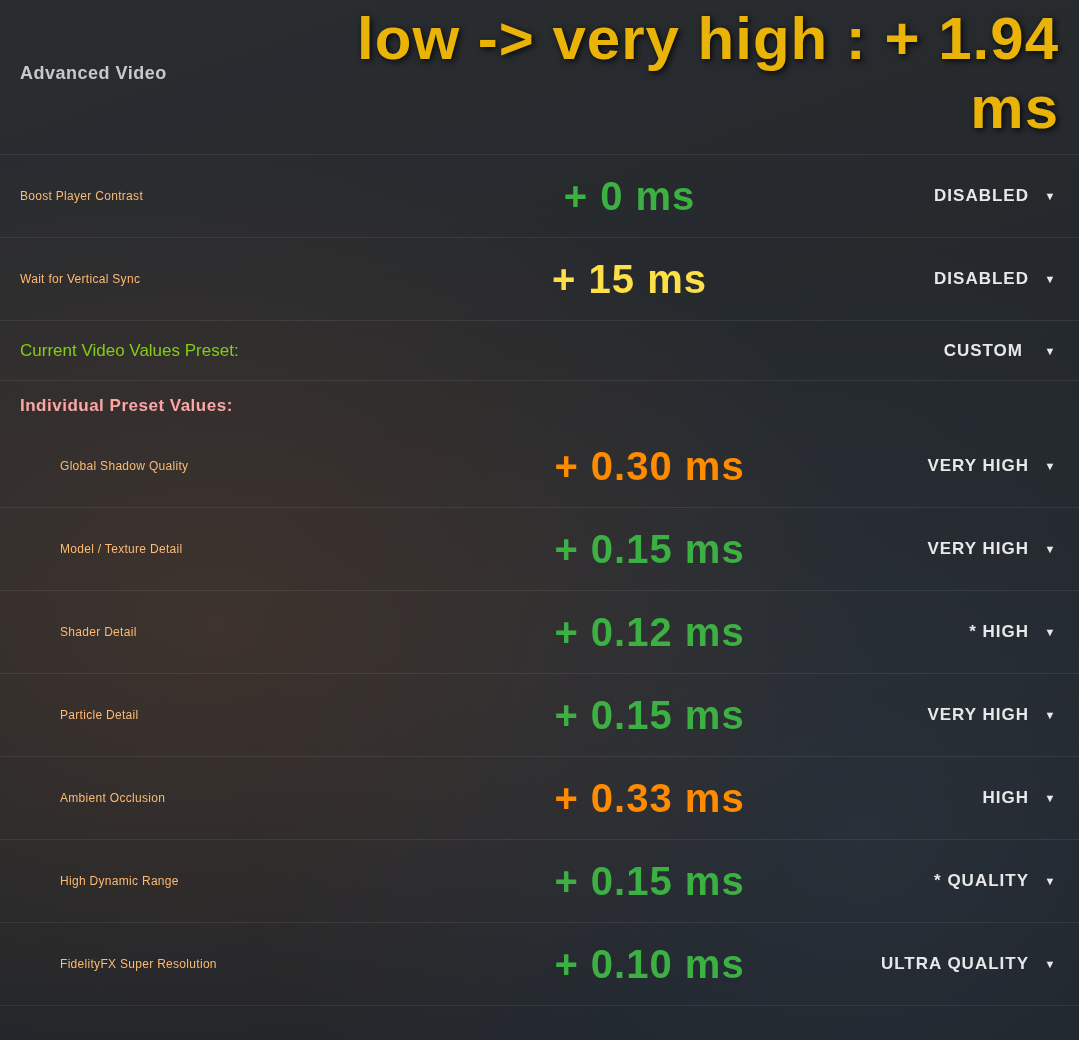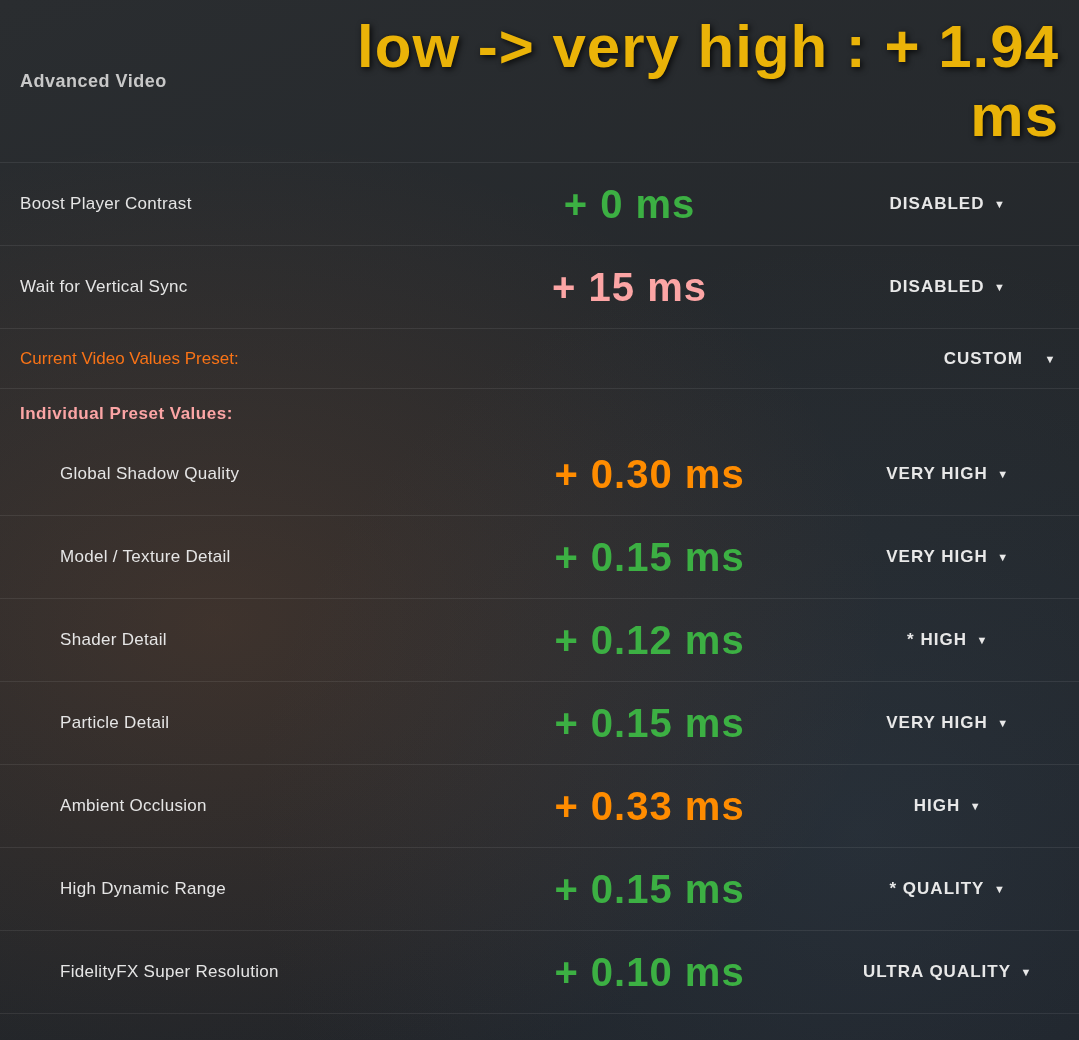--- a/index.html
+++ b/index.html
@@ -26,21 +26,21 @@
     .container {
       position: relative;
       z-index: 1;
       width: 1079px;
     }
 
     
     .header-row {
       display: flex;
       align-items: center;
-      padding: 12px 20px 12px 20px;
+      padding: 4px 20px 12px 20px;
       border-bottom: 1px solid rgba(255,255,255,0.08);
       min-height: 70px;
     }
 
     .header-title {
       font-size: 18px;
       font-weight: bold;
       color: #c8c8c8;
       min-width: 240px;
       letter-spacing: 0.5px;
@@ -64,47 +64,47 @@
       padding: 0 20px;
       min-height: 83px;
       border-bottom: 1px solid rgba(255,255,255,0.08);
     }
 
     .setting-row.indent {
       padding-left: 60px;
     }
 
     .setting-name {
-      font-size: 17px;
-      color: #e5e5e5;
+      font-size: 12px;
+      color: #fdba74;
       flex: 0 0 400px;
       font-weight: 400;
       letter-spacing: 0.3px;
     }
 
     .setting-ms {
       flex: 1;
       text-align: center;
       font-size: 40px;
       font-weight: 900;
       font-family: Impact, Arial Black, sans-serif;
       letter-spacing: 1px;
     }
 
     .ms-green { color: #3cb043; }
     .ms-orange { color: #ff8c00; }
-    .ms-red { color: #fca5a5; }
+    .ms-red { color: #fde047; }
 
     .setting-value {
       flex: 0 0 220px;
       text-align: right;
       display: flex;
       align-items: center;
-      justify-content: center;
-      gap: 6px;
+      justify-content: flex-end;
+      gap: 12px;
     }
 
     .value-label {
       font-size: 17px;
       font-weight: bold;
       color: #e8e8e8;
       letter-spacing: 1px;
       text-transform: uppercase;
     }
 
@@ -142,21 +142,21 @@
     .preset-row {
       display: flex;
       align-items: center;
       padding: 0 20px;
       min-height: 60px;
       border-bottom: 1px solid rgba(255,255,255,0.08);
     }
 
     .preset-name {
       font-size: 17px;
-      color: #f97316;
+      color: #84cc16;
       flex: 1;
     }
 
     .preset-value {
       display: flex;
       align-items: center;
       gap: 18px;
     }
   </style>
 </head>

